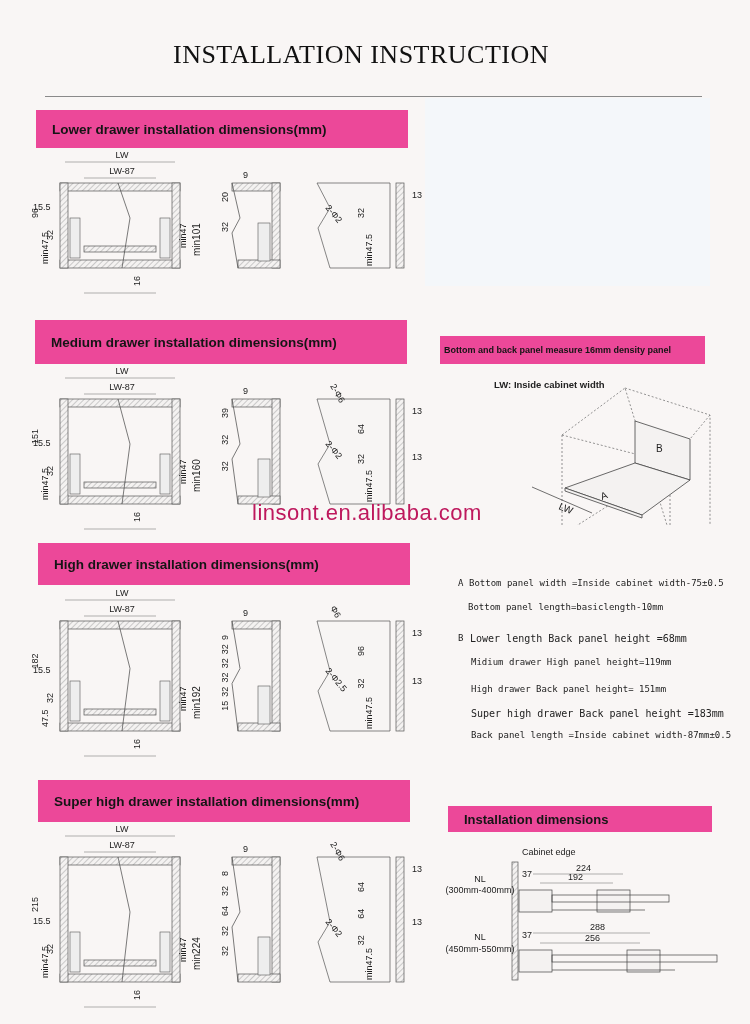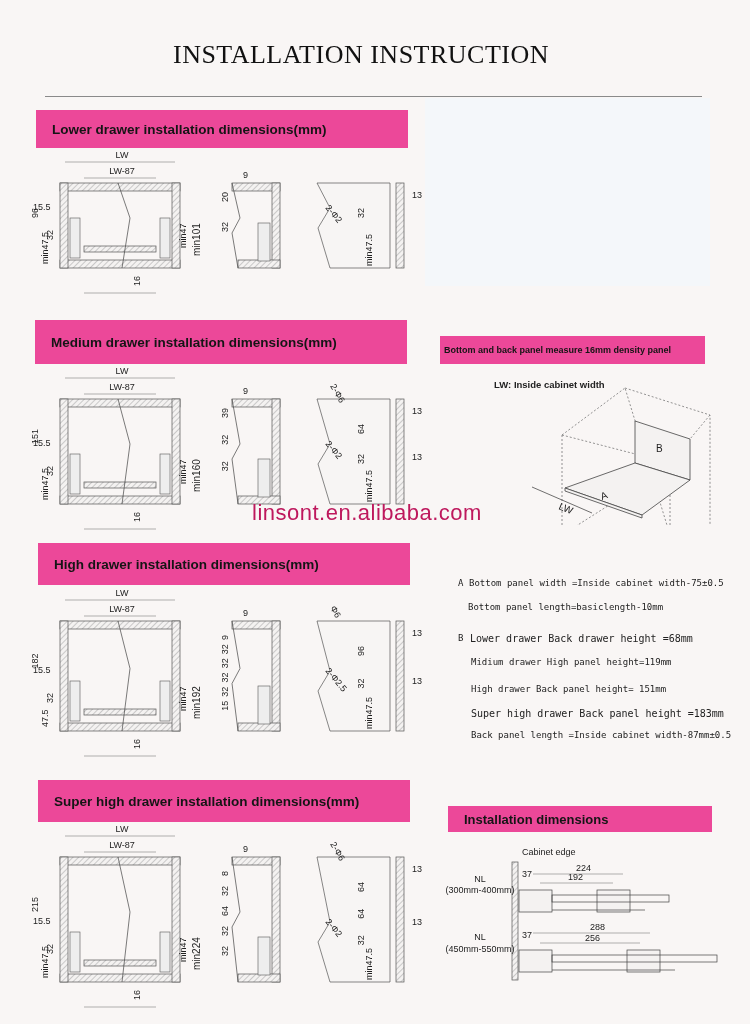--- a/index.html
+++ b/index.html
@@ -245,21 +245,21 @@
   <text x="72" y="115" class="dimb" font-size="12" transform="rotate(-20 72 115)">A</text>
   <line x1="2" y1="102" x2="62" y2="128" stroke="#333" stroke-width="0.7"></line>
   <text x="28" y="124" class="dimb" font-size="14" transform="rotate(22 28 124)">LW</text>
 </svg>
 
 <div class="notes">
   <div style="left:3px;top:10px">A</div>
   <div style="left:14px;top:10px">Bottom panel width =Inside cabinet width-75±0.5</div>
   <div style="left:13px;top:34px">Bottom panel length=basiclength-10mm</div>
   <div style="left:3px;top:65px">B</div>
-  <div style="left:15px;top:65px;font-size:10px">Lower drawer Back drawer height =68mm</div>
+  <div style="left:15px;top:65px;font-size:10px">Lower length Back panel height =68mm</div>
   <div style="left:16px;top:89px">Midium drawer High panel height=119mm</div>
   <div style="left:16px;top:116px">High drawer Back panel height= 151mm</div>
   <div style="left:16px;top:140px;font-size:10px">Super high drawer Back panel height =183mm</div>
   <div style="left:16px;top:162px">Back panel length =Inside cabinet width-87mm±0.5</div>
 </div>
 
 <div class="sec-head" style="left:448px;top:806px;width:264px;height:26px;font-size:13px;">
     <span>Installation dimensions</span>
   </div>
 

